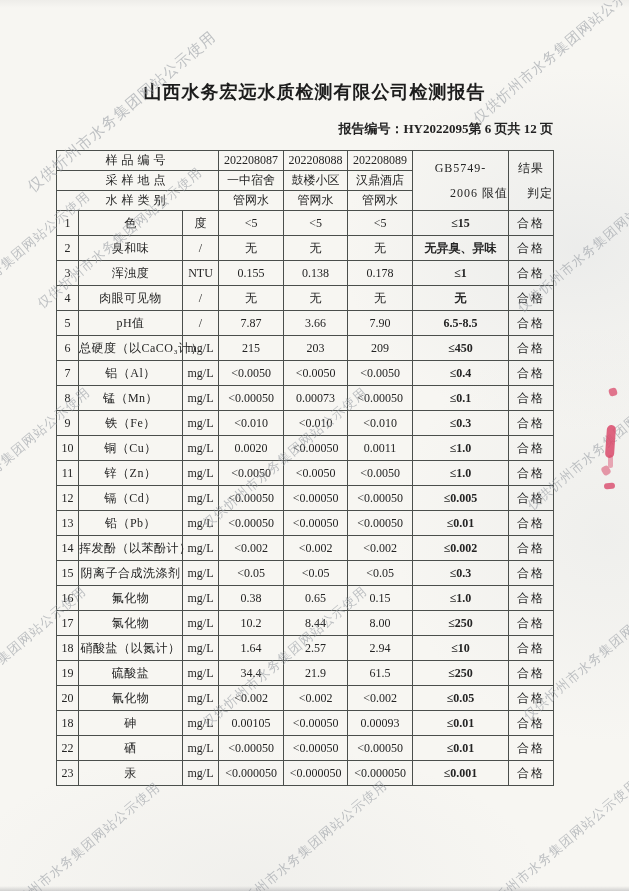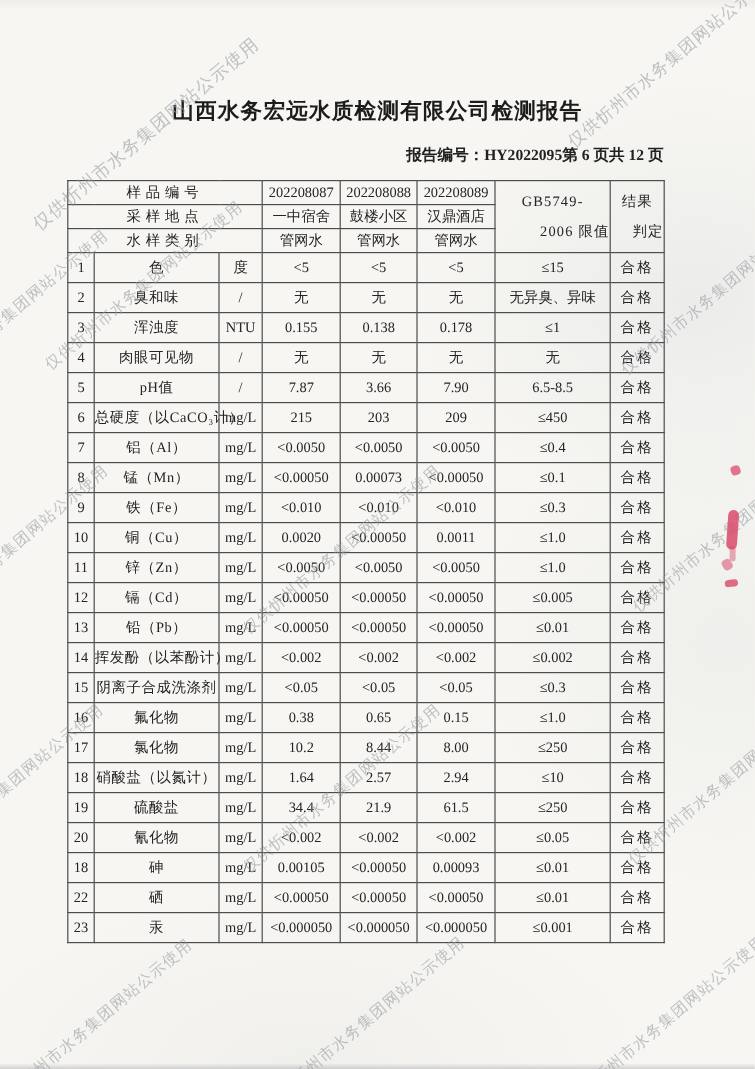--- a/index.html
+++ b/index.html
@@ -42,21 +42,21 @@
     font-size:12px;color:#242424;padding:0;overflow:visible;white-space:nowrap;
   }
   thead tr{height:20px;}
   tbody tr{height:25px;}
   td.hlabel{letter-spacing:4px;font-size:12px;}
   td.twoline div{line-height:1;padding:2px 0;}
   td.twoline{font-size:12.5px;letter-spacing:1px;}
   td.twoline div + div{margin-top:9px;text-align:right;}
   td.name{text-align:left;padding-left:5px;font-size:11.5px;letter-spacing:.5px;}
   td.unit{font-size:11.5px;}
-  td.limit{font-size:11.5px;}
+  td.limit{font-size:11.5px;font-weight:bold;}
   td.result{letter-spacing:2px;}
 
   
   .wm-layer{position:absolute;inset:0;z-index:4;pointer-events:none;}
   .wm{
     position:absolute;white-space:nowrap;
     font-family:"Liberation Sans","DejaVu Sans",sans-serif;
     color:rgba(148,153,161,.58);letter-spacing:1px;
     transform:translate(-50%,-50%) rotate(-40deg);
   }

